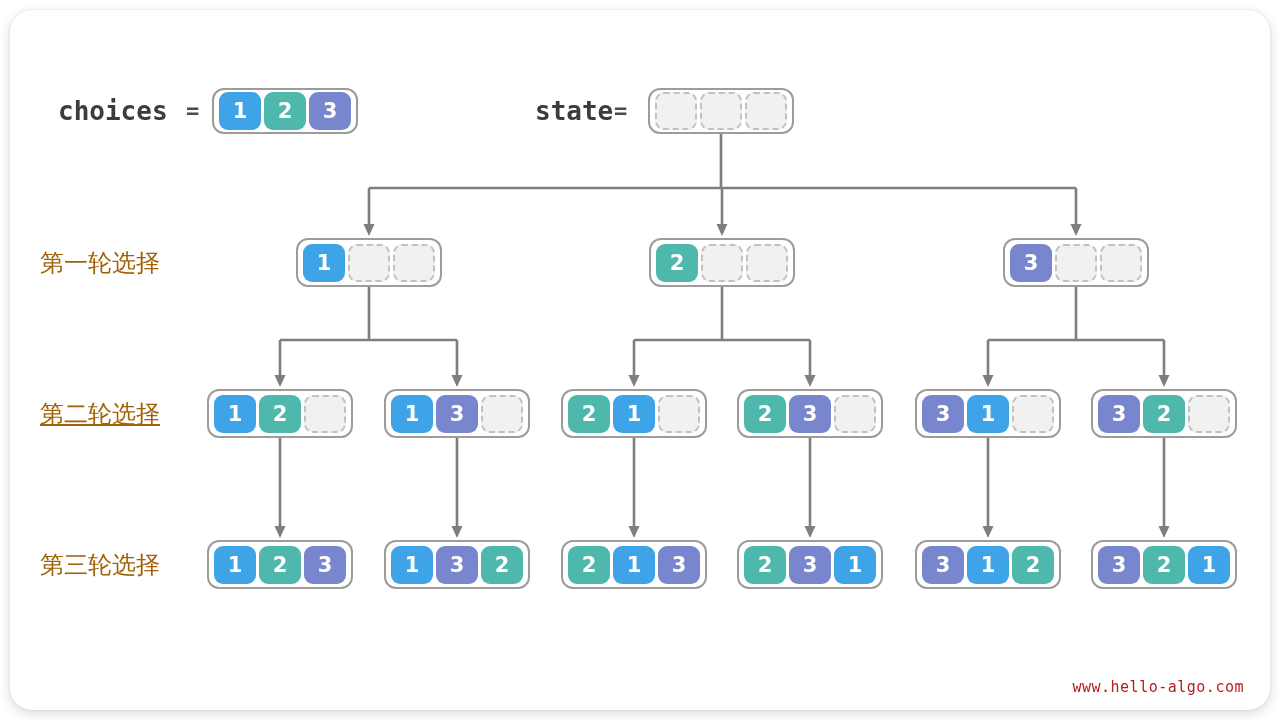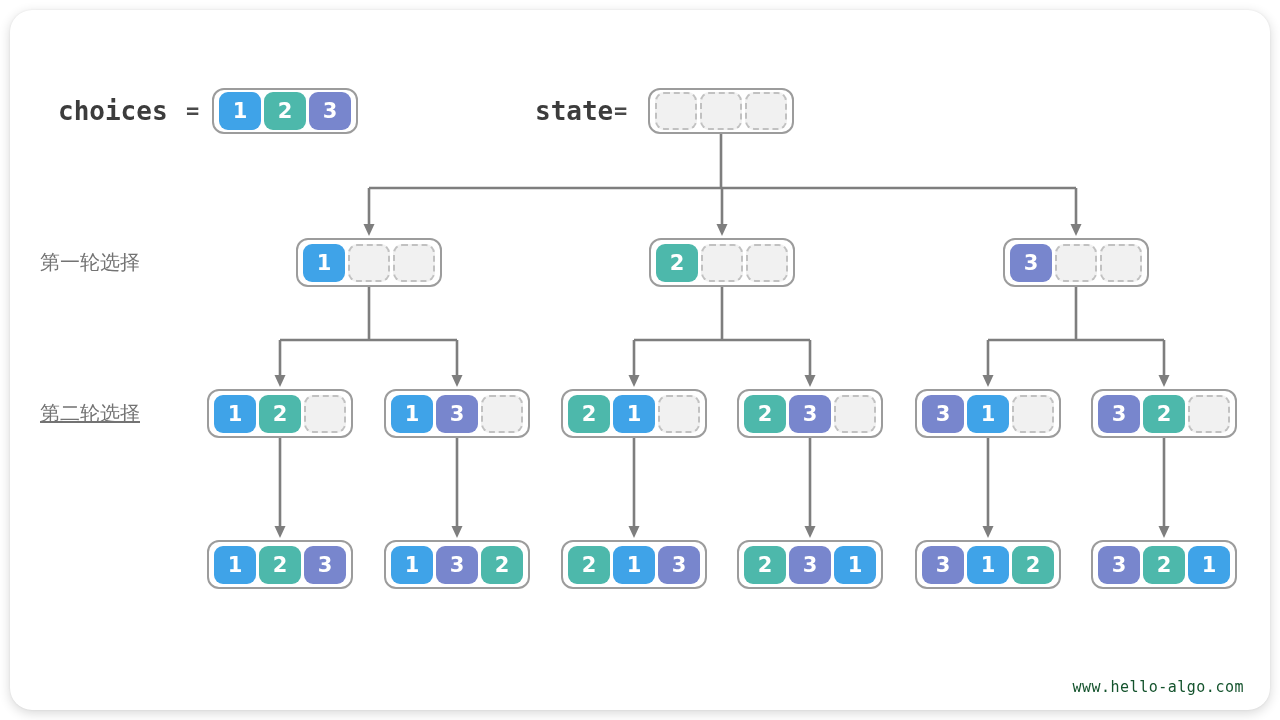--- a/index.html
+++ b/index.html
@@ -17,40 +17,40 @@
     font-family:"DejaVu Sans Mono","Liberation Mono",monospace;
     font-weight:bold;font-size:26px;color:#3c3c3c;
     height:46px;line-height:46px;white-space:nowrap;
   }
   .hdr-eq{
     font-family:"DejaVu Sans Mono","Liberation Mono",monospace;
     font-weight:bold;font-size:22px;color:#4a4a4a;
     height:46px;line-height:46px;
   }
   .row-label{
-    font-size:20px;color:#737373;height:49px;line-height:49px;white-space:nowrap;
+    font-size:24px;color:#a16207;height:49px;line-height:49px;white-space:nowrap;
   }
   .node{
     position:absolute;box-sizing:border-box;
     background:#ffffff;border:2px solid #9c9c9c;border-radius:12px;
     display:flex;align-items:center;justify-content:center;gap:3px;
     padding:0 3px;
   }
   .cell{
     box-sizing:border-box;width:42px;height:38px;border-radius:9px;
     display:flex;align-items:center;justify-content:center;
     font-family:"DejaVu Sans","Liberation Sans",sans-serif;
     font-weight:bold;font-size:21px;color:#ffffff;
   }
   .cell.empty{
     background:#f1f1f1;border:2px dashed #c1c1c1;
   }
   .watermark{
     font-family:"DejaVu Sans Mono","Liberation Mono",monospace;
-    font-size:15px;color:#14532d;letter-spacing:.5px;white-space:nowrap;
+    font-size:15px;color:#b91c1c;letter-spacing:.5px;white-space:nowrap;
   }
   svg.connectors{position:absolute;left:0;top:0;pointer-events:none;}
 </style>
 </head>
 <body>
 
 <div class="canvas">
   <div class="card">
 
     <svg class="connectors" id="connectors" width="1280" height="720" viewBox="0 0 1280 720" style="left: -10px; top: -10px;">
@@ -84,20 +84,21 @@
     <div class="abs hdr-label" style="left:525px;top:78px;">state</div>
     <div class="abs hdr-eq" style="left:604px;top:78px;">=</div>
     <div class="abs node" id="state-box" style="left:638px;top:78px;width:146px;height:46px;">
         <span class="cell empty"></span>
         <span class="cell empty"></span>
         <span class="cell empty"></span>
       </div>
 
     <div class="abs row-label" style="left:30px;top:228px;">第一轮选择</div>
     <div class="abs row-label" style="left:30px;top:379px;text-decoration:underline;">第二轮选择</div>
+    <div class="abs row-label" style="left:30px;top:530px;">第三轮选择</div>
 
     <div id="nodes-layer">
         <div class="node abs" style="left: 286px; top: 228px; width: 146px; height: 49px;">
           <span class="cell" style="background: rgb(63, 163, 232);">1</span>
           <span class="cell empty"></span>
           <span class="cell empty"></span>
         </div>
         <div class="node abs" style="left: 639px; top: 228px; width: 146px; height: 49px;">
           <span class="cell" style="background: rgb(77, 184, 171);">2</span>
           <span class="cell empty"></span>

